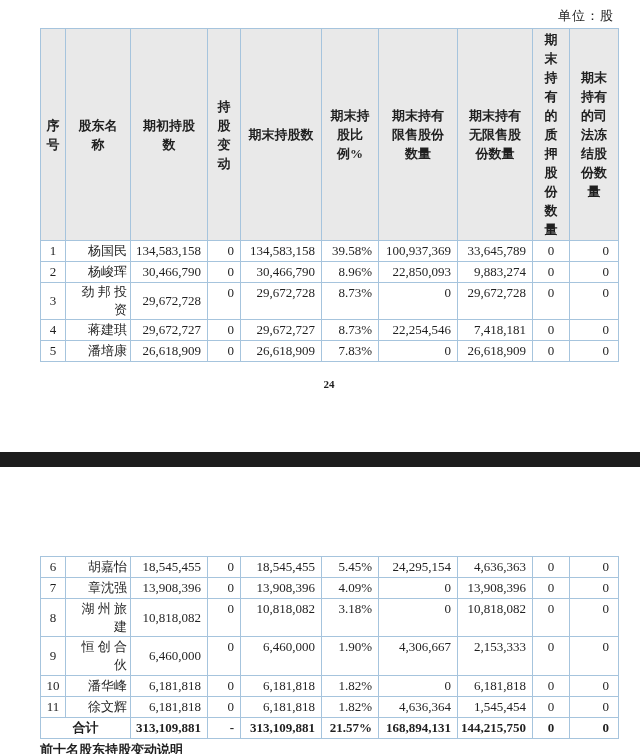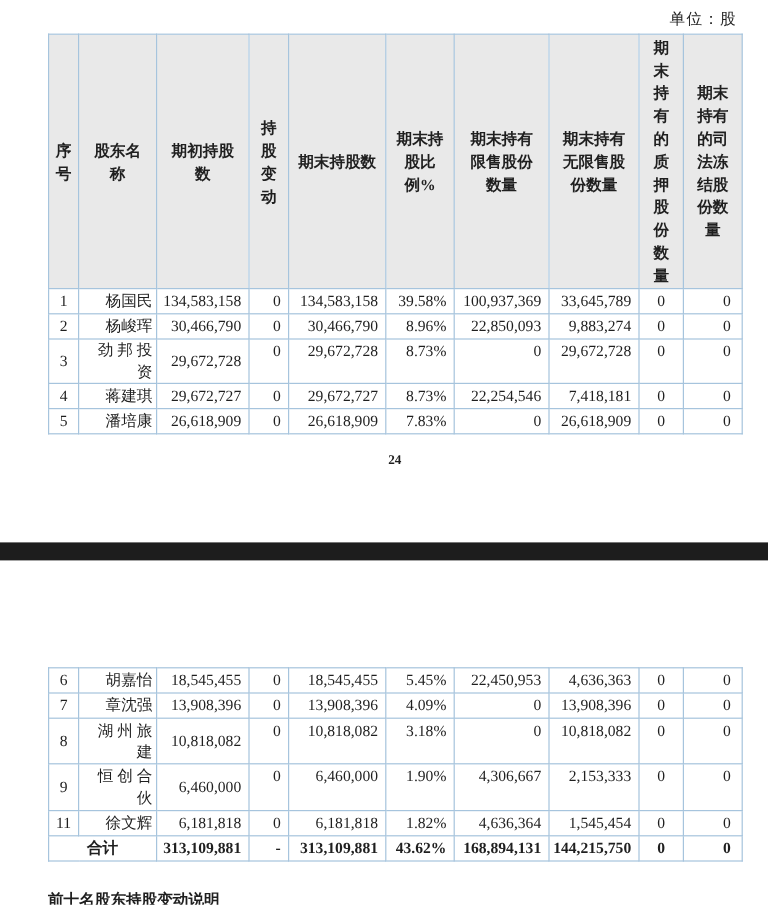--- a/index.html
+++ b/index.html
@@ -207,21 +207,21 @@
       <col style="width:49px">
     </colgroup>
     <tbody>
         <tr style="height: 19px;">
           <td class="c0">6</td>
           <td class="c1">胡嘉怡</td>
           <td class="c2">18,545,455</td>
           <td class="c3">0</td>
           <td class="c4">18,545,455</td>
           <td class="c5">5.45%</td>
-          <td class="c6">22,450,953</td>
+          <td class="c6">24,295,154</td>
           <td class="c7">4,636,363</td>
           <td class="c8">0</td>
           <td class="c9">0</td>
         </tr>
         <tr style="height: 19px;">
           <td class="c0">7</td>
           <td class="c1">章沈强</td>
           <td class="c2">13,908,396</td>
           <td class="c3">0</td>
           <td class="c4">13,908,396</td>
@@ -250,38 +250,50 @@
 伙</td>
           <td class="c2">6,460,000</td>
           <td class="c3">0</td>
           <td class="c4">6,460,000</td>
           <td class="c5">1.90%</td>
           <td class="c6">4,306,667</td>
           <td class="c7">2,153,333</td>
           <td class="c8">0</td>
           <td class="c9">0</td>
         </tr>
+        <tr style="height: 19px;">
+          <td class="c0">10</td>
+          <td class="c1">潘华峰</td>
+          <td class="c2">6,181,818</td>
+          <td class="c3">0</td>
+          <td class="c4">6,181,818</td>
+          <td class="c5">1.82%</td>
+          <td class="c6">0</td>
+          <td class="c7">6,181,818</td>
+          <td class="c8">0</td>
+          <td class="c9">0</td>
+        </tr>
         <tr style="height: 19px; padding-left: 43px;">
           <td class="c0">11</td>
           <td class="c1">徐文辉</td>
           <td class="c2">6,181,818</td>
           <td class="c3">0</td>
           <td class="c4">6,181,818</td>
           <td class="c5">1.82%</td>
           <td class="c6">4,636,364</td>
           <td class="c7">1,545,454</td>
           <td class="c8">0</td>
           <td class="c9">0</td>
         </tr>
         <tr class="total-row" style="height: 21px; padding-left: 20px;">
           <td colspan="2" class="total-label">合计</td>
           <td class="c2">313,109,881</td>
           <td class="c3">-</td>
           <td class="c4">313,109,881</td>
-          <td class="c5">43.62%</td>
+          <td class="c5">21.57%</td>
           <td class="c6">168,894,131</td>
           <td class="c7">144,215,750</td>
           <td class="c8">0</td>
           <td class="c9">0</td>
         </tr>
       </tbody>
   </table>
 
   <div class="partial-heading">前十名股东持股变动说明</div>
 

